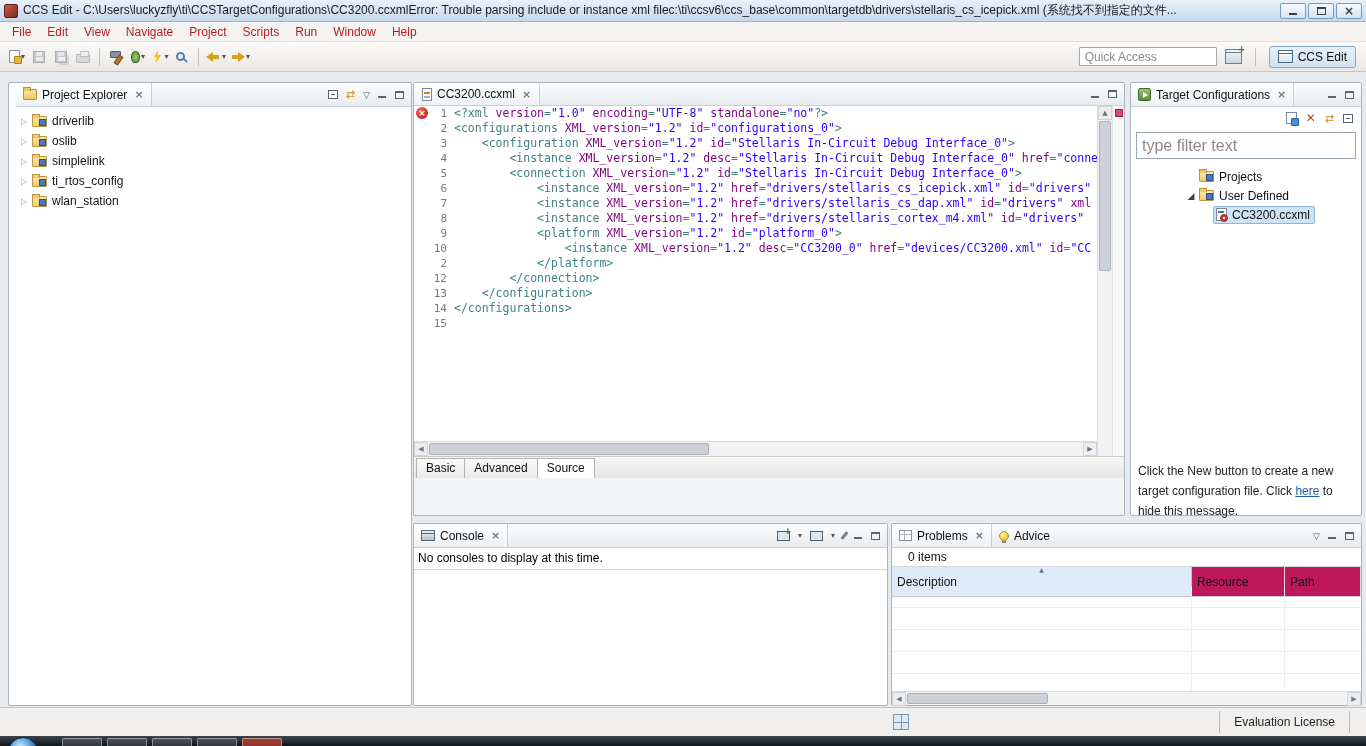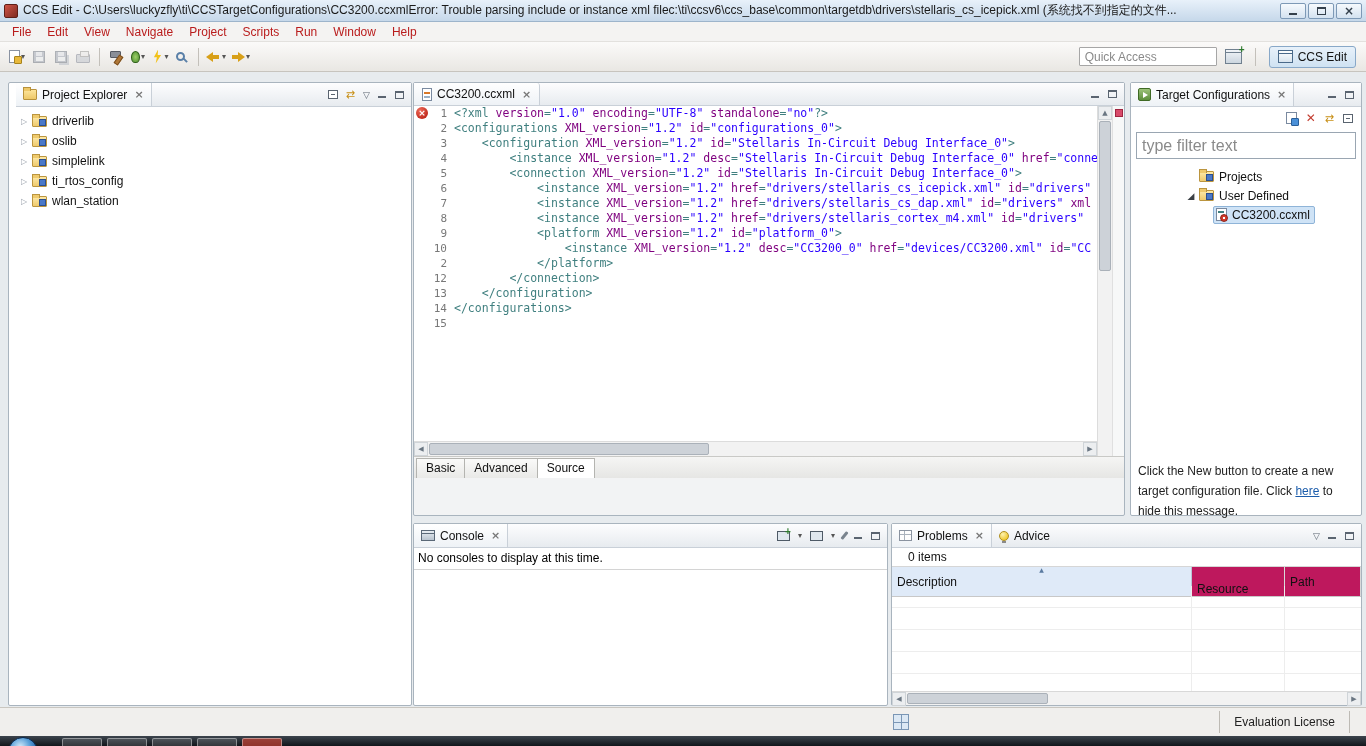--- a/index.html
+++ b/index.html
@@ -170,21 +170,21 @@
   .prob-icon::before{content:"";position:absolute;left:0;top:3px;right:0;height:1px;background:#aab2bc;}
   .prob-icon::after{content:"";position:absolute;left:4px;top:0;bottom:0;width:1px;background:#aab2bc;}
   .advice-icon{width:10px;height:10px;border-radius:50%;background:radial-gradient(circle at 35% 30%,#fdf2b0,#f0c830 75%);
     border:1px solid #b08f1e;position:relative;}
   .advice-icon::after{content:"";position:absolute;left:2px;bottom:-3px;width:4px;height:2px;background:#8a8a8a;}
   .pbody{position:absolute;left:0;top:24px;right:0;bottom:0;background:#fff;}
   .items-row{height:18px;line-height:18px;padding-left:16px;}
   .pheader{height:31px;display:flex;border-top:1px solid #d6d6d6;border-bottom:1px solid #c8c8c8;background:#be185d;}
   .pcol{display:flex;align-items:center;padding-left:5px;position:relative;border-right:1px solid #d9d9d9;}
   .pcol0{width:300px;background:#dfeaf8;border-right:1px solid #b9c6d6;}
-  .pcol1{width:93px;align-items:flex-end;}
+  .pcol1{width:93px;}
   .pcol2{flex:1;}
   .sort{position:absolute;left:50%;top:0;transform:translateX(-50%);font-family:"DejaVu Sans",sans-serif;
     font-size:6px;color:#5a7aa0;line-height:6px;}
   .pgrid{position:absolute;left:0;top:38px;right:0;bottom:14px;overflow:hidden;}
   .grow{height:22px;border-bottom:1px solid #ededed;}
   .vline{position:absolute;top:0;bottom:0;width:1px;background:#ededed;}
   .phscroll{position:absolute;left:0;right:0;bottom:0;height:14px;background:#f2f2f2;border-top:1px solid #d8d8d8;}
   .phthumb{position:absolute;left:15px;top:1px;height:11px;width:30%;background:#cdd2d8;border:1px solid #aab1b9;border-radius:2px;}
 
   

